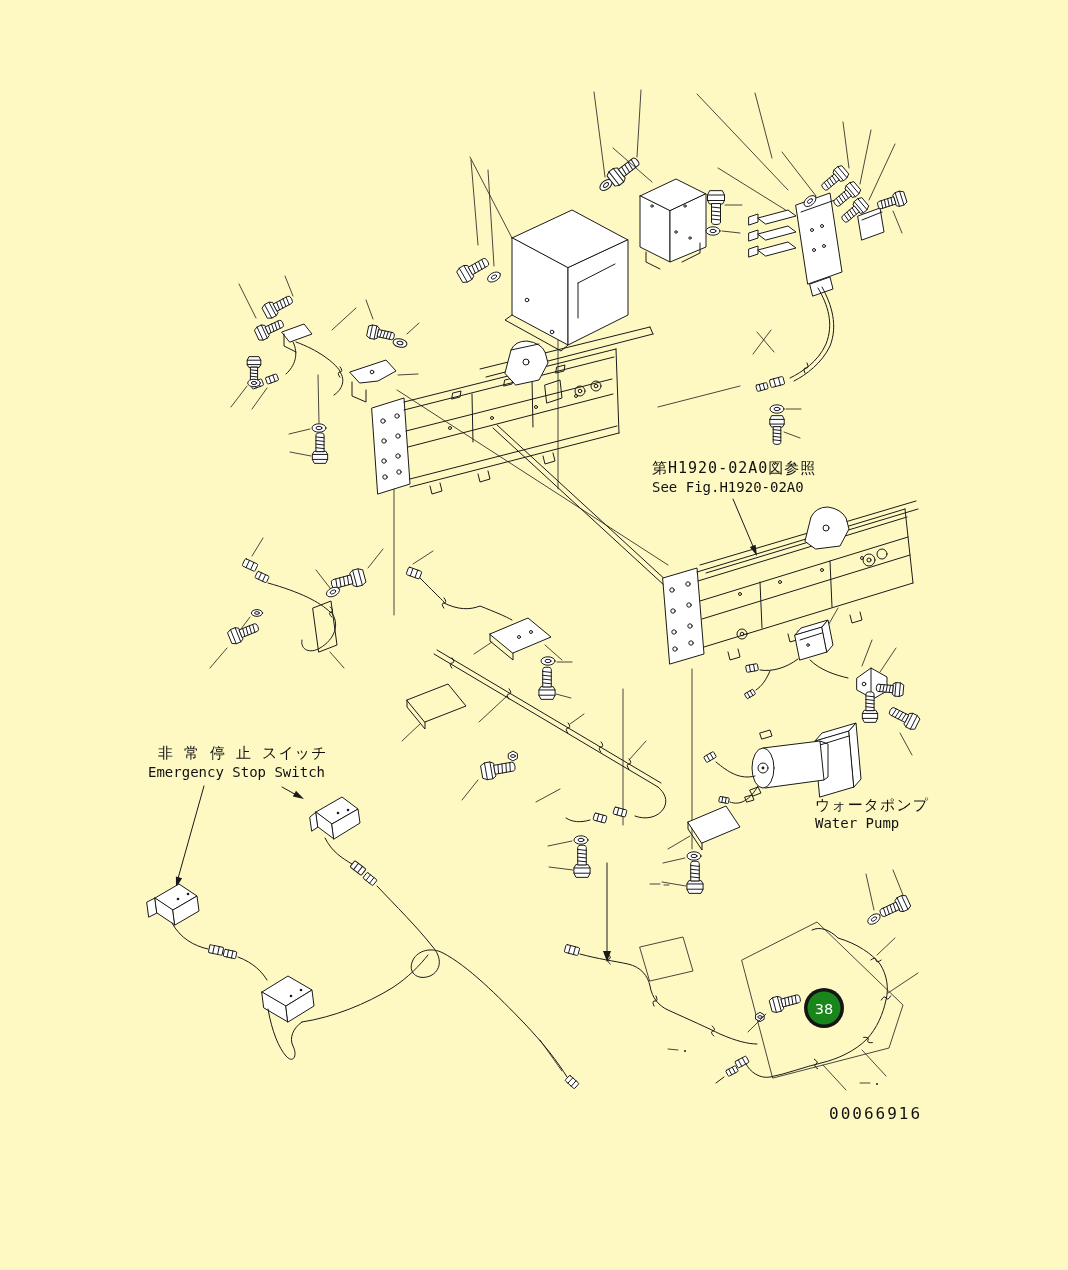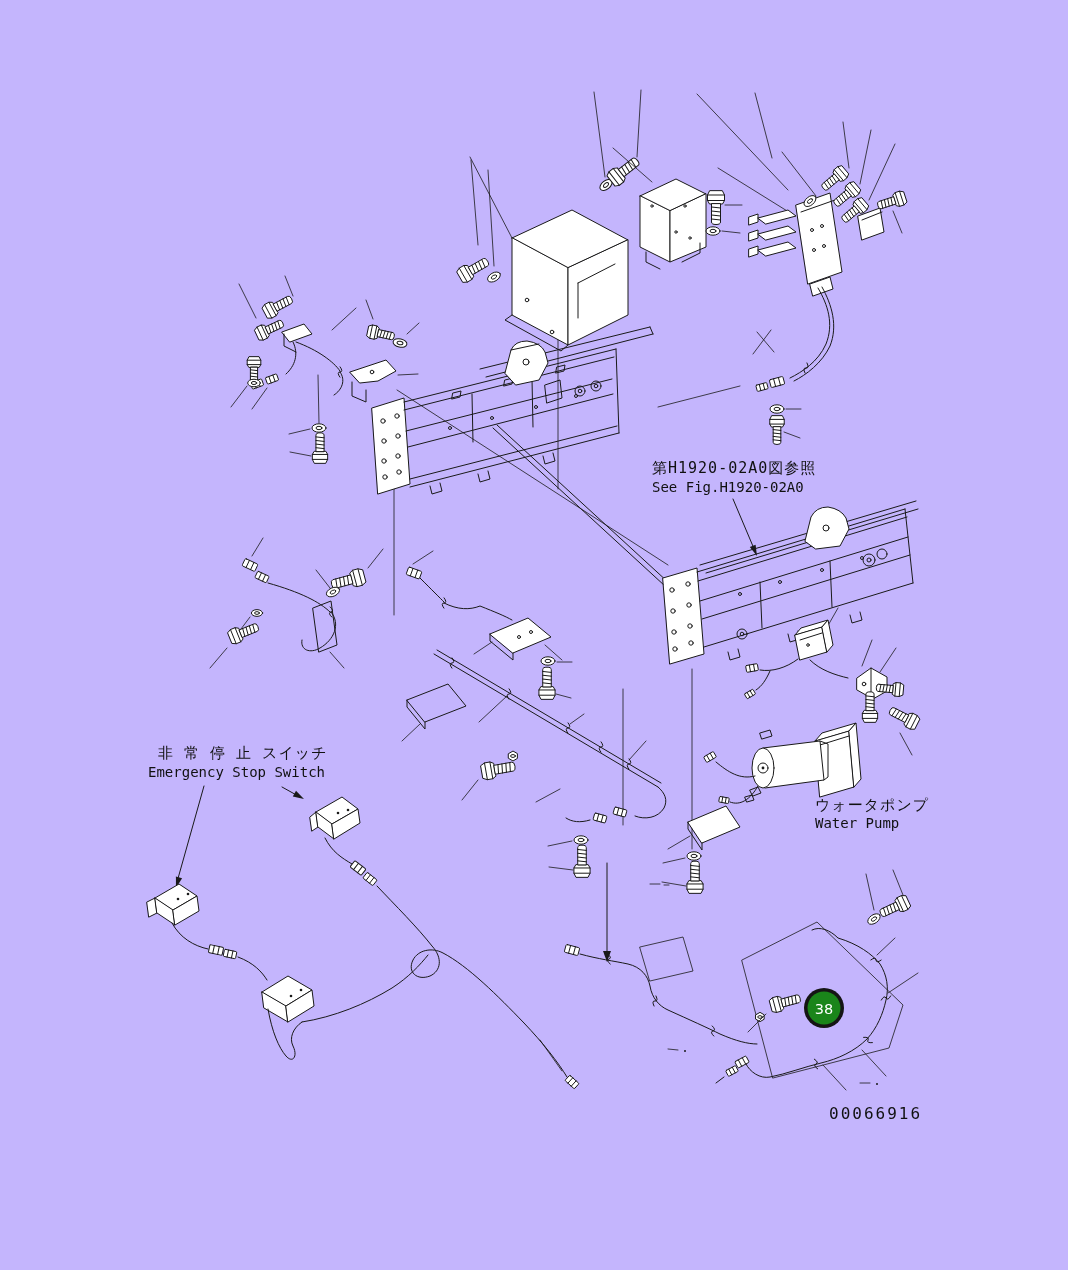--- a/index.html
+++ b/index.html
@@ -1,16 +1,16 @@
 <!DOCTYPE html>
 <html><head>
 <meta charset="utf-8">
 <style>
   html,body{margin:0;padding:0;background:#e8e8e8;}
-  .canvas{position:relative;width:1068px;height:1270px;background:#c4b5fd;margin:0 auto;overflow:hidden;}
+  .canvas{position:relative;width:1068px;height:1270px;background:#fef9c3;margin:0 auto;overflow:hidden;}
   svg{position:absolute;left:0;top:0;}
   svg *{vector-effect:non-scaling-stroke;}
   .ln{stroke:#1a1a1a;fill:none;stroke-width:1;stroke-linecap:round;stroke-linejoin:round;}
   .thin{stroke-width:0.8;}
   .solid{fill:#ffffff;}
   .blk{fill:#1a1a1a;stroke:none;}
   .t{font-family:"DejaVu Sans Mono","DejaVu Sans",monospace;fill:#111;}
   .jp{font-size:15px;letter-spacing:1px;}
   .en{font-size:14px;}
   .num{font-size:16px;letter-spacing:2px;}

